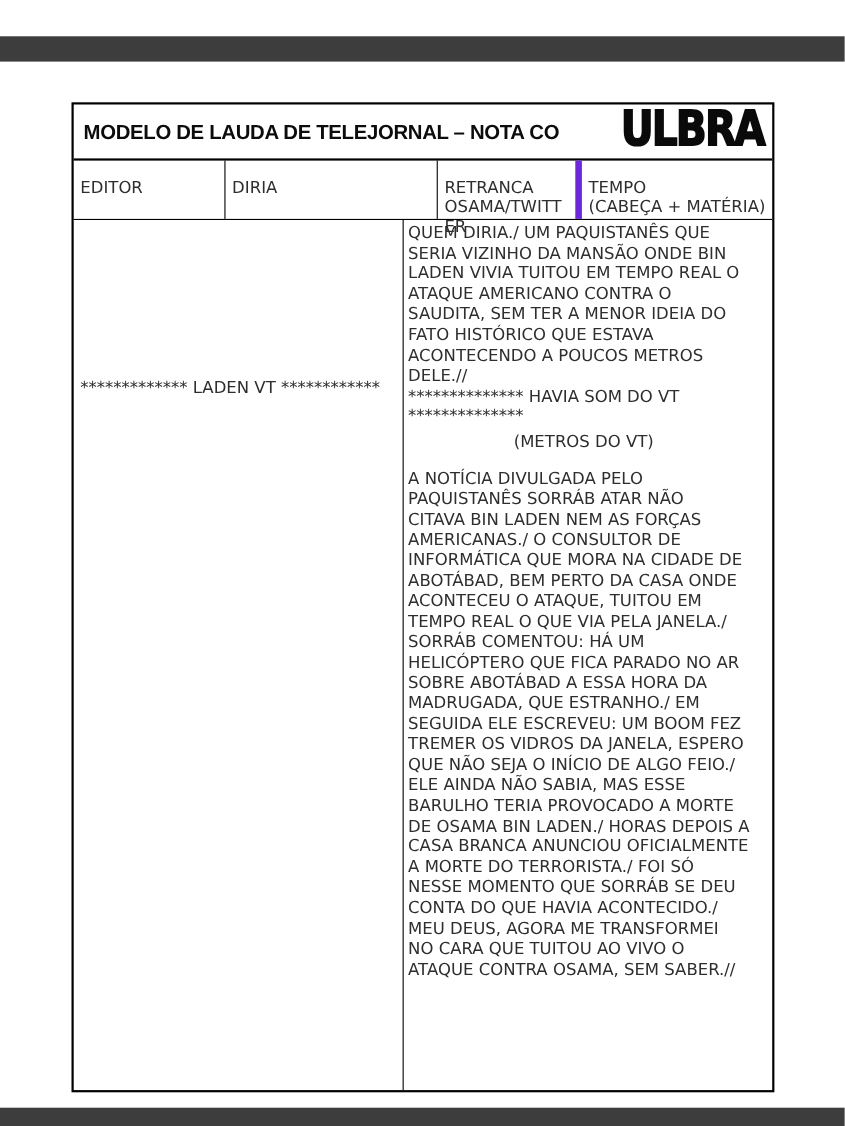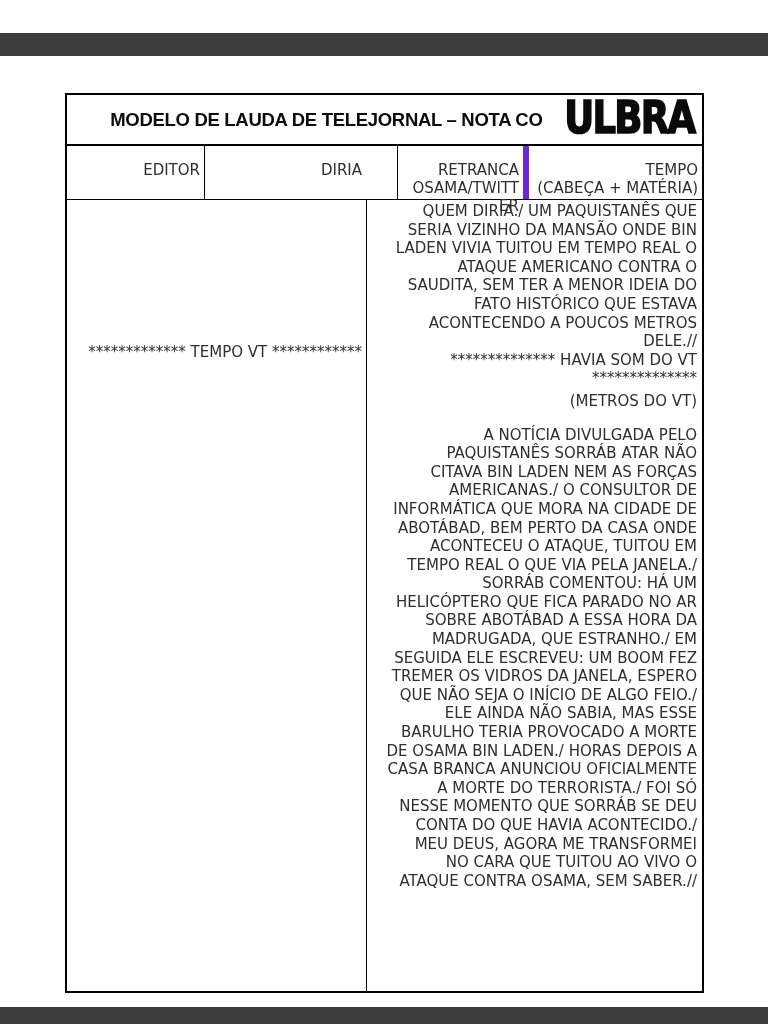--- a/index.html
+++ b/index.html
@@ -23,21 +23,20 @@
   .lauda-table {
     position: absolute;
     left: 65px;
     top: 93px;
     width: 639px;
     height: 900px;
     border: 2px solid #000;
     background: #fff;
     display: flex;
     flex-direction: column;
-    text-align: right;
   }
 
   
   .title-row {
     height: 51px;
     border-bottom: 2px solid #000;
     display: flex;
     align-items: center;
     padding: 0 8px 0 9px;
   }
@@ -124,21 +123,21 @@
     <div class="header-cell hc-data">DIRIA</div>
     <div class="header-cell hc-retranca">RETRANCA
 OSAMA/TWITT
 ER</div>
     <div class="header-cell hc-tempo">TEMPO
 (CABEÇA + MATÉRIA)</div>
   </div>
 
   <div class="body-row">
     <div class="body-left">
-      <div>************* TEMPO VT  ************</div>
+      <div>************* LADEN VT  ************</div>
     </div>
     <div class="body-right">
       <div class="script-par par-1">QUEM DIRIA./ UM PAQUISTANÊS QUE
 SERIA VIZINHO DA MANSÃO ONDE BIN
 LADEN VIVIA TUITOU EM TEMPO REAL O
 ATAQUE AMERICANO CONTRA O
 SAUDITA, SEM TER A MENOR IDEIA DO
 FATO HISTÓRICO QUE ESTAVA
 ACONTECENDO A POUCOS METROS
 DELE.//</div>

